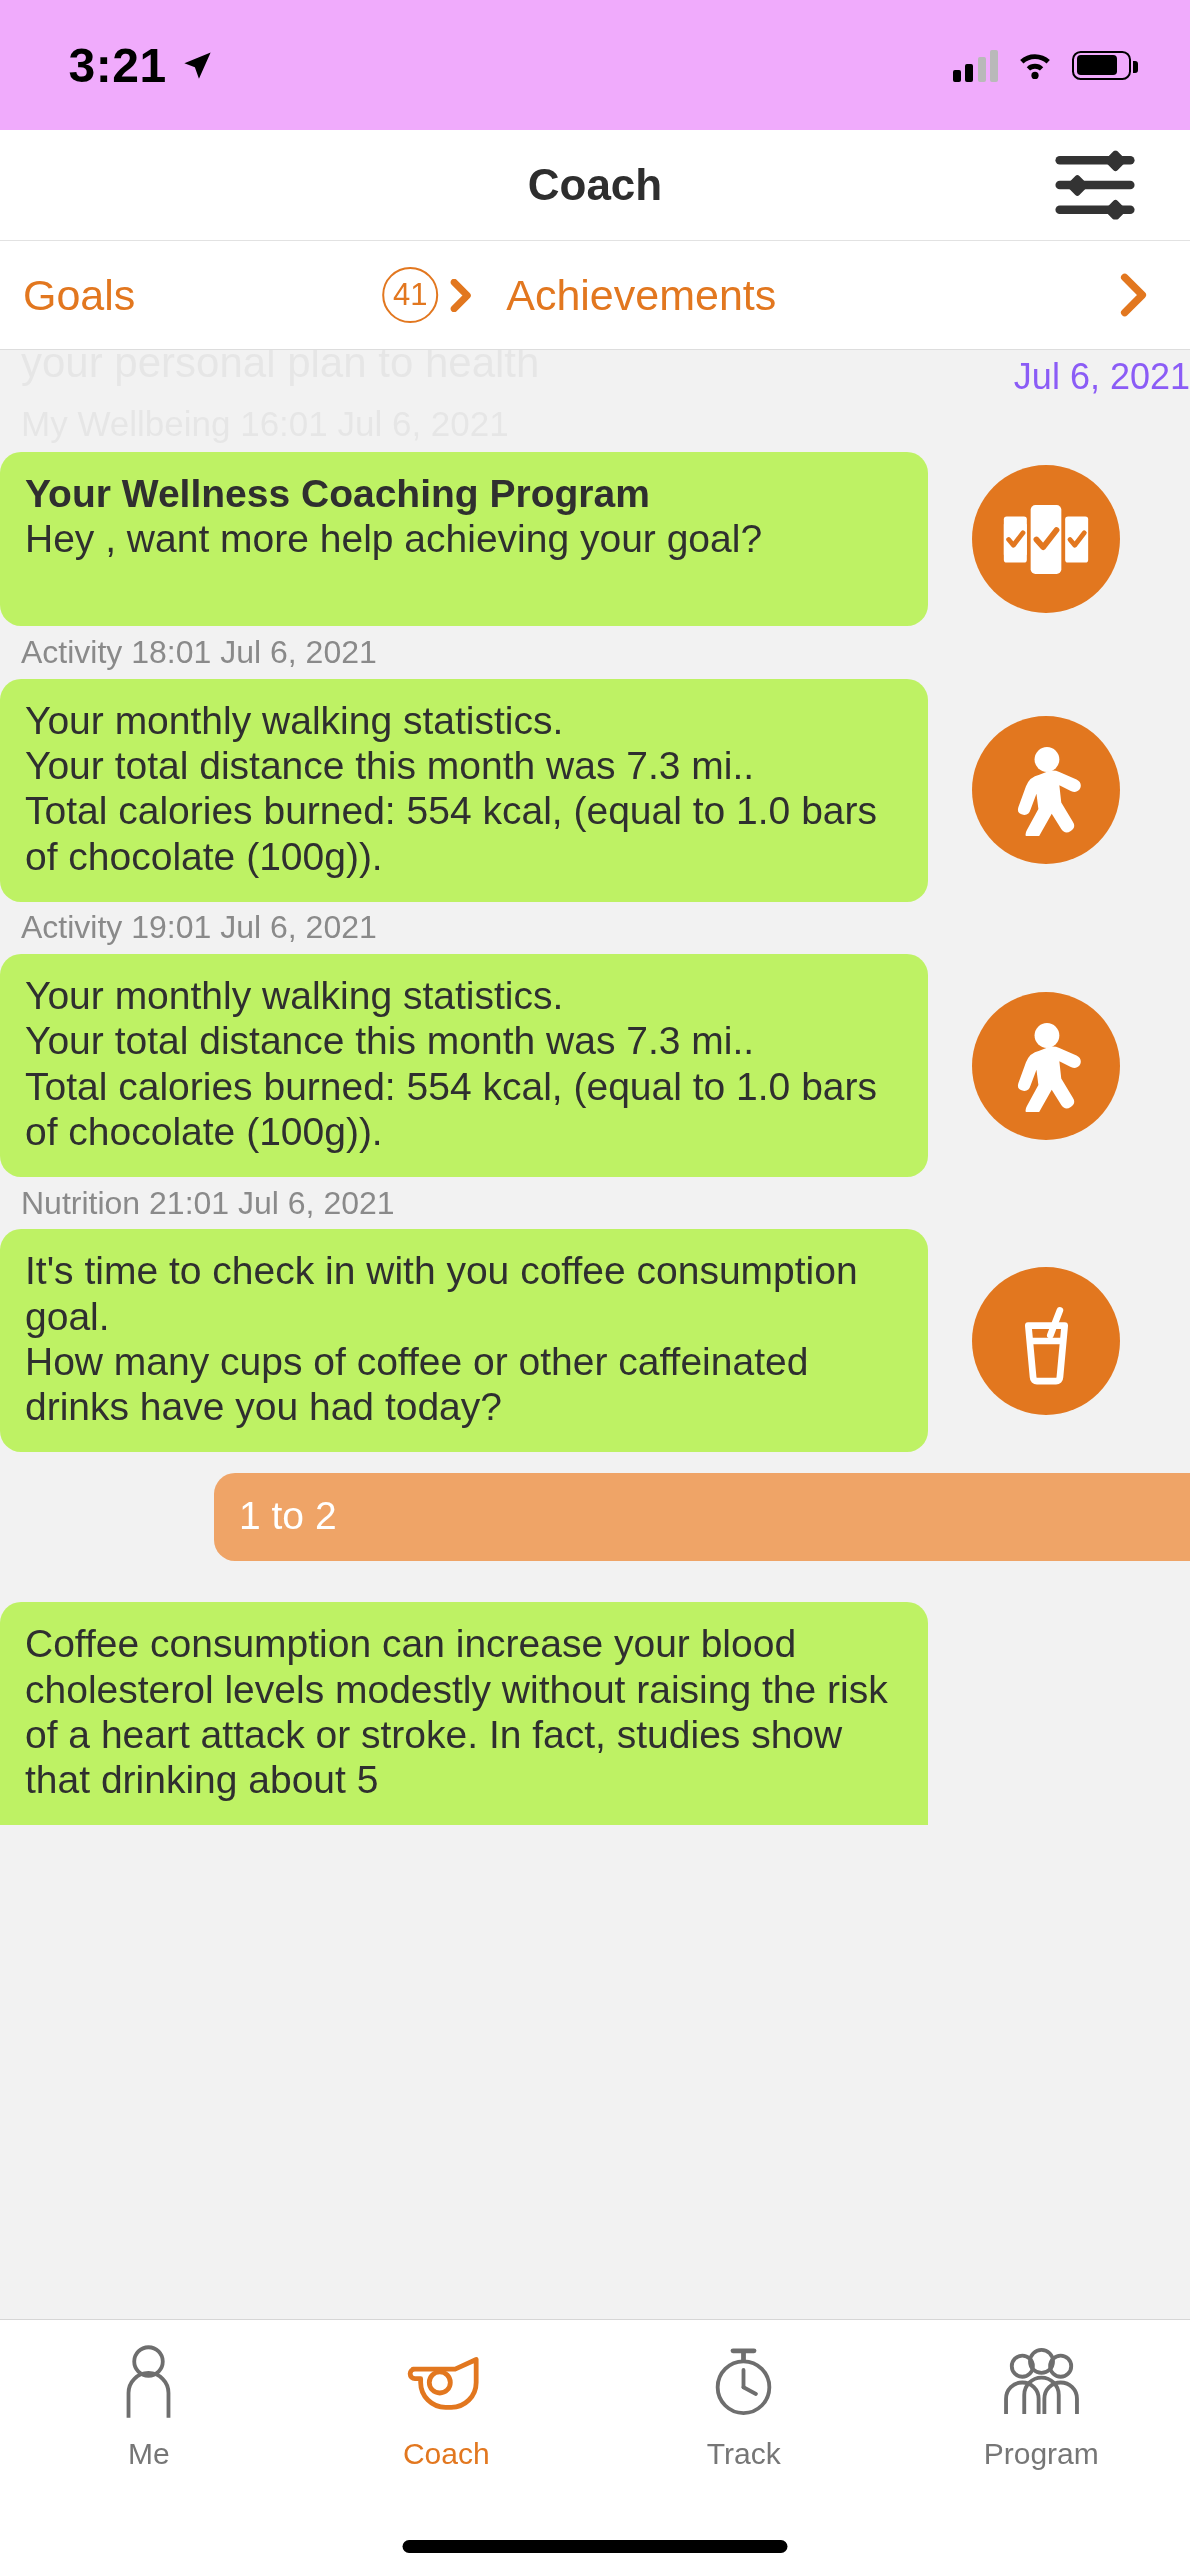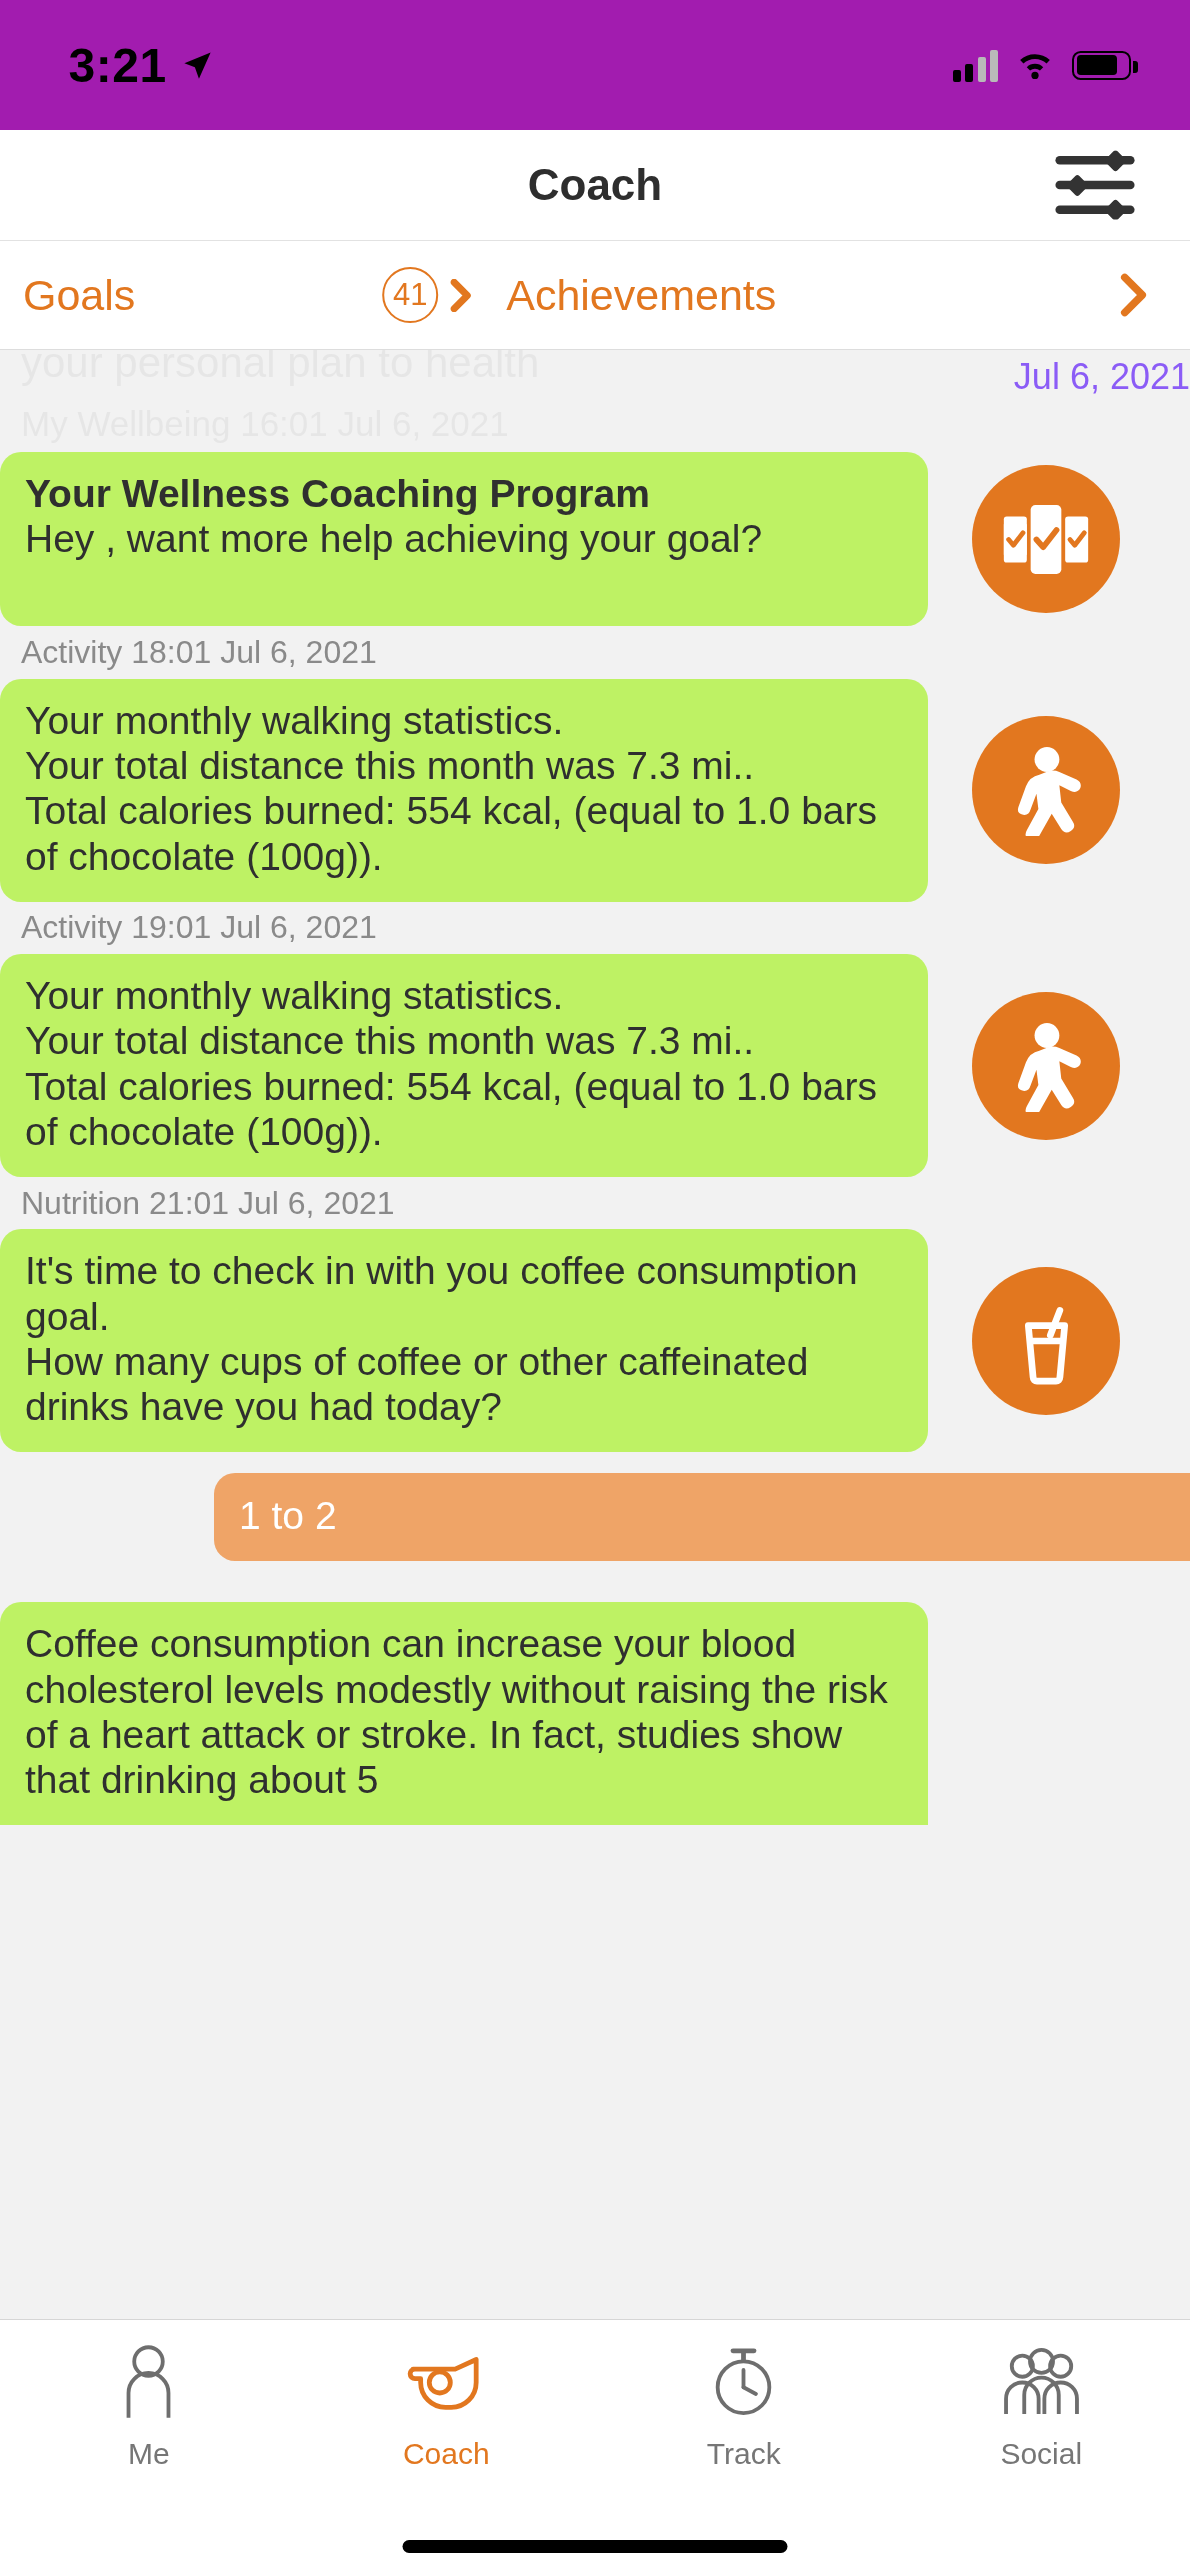--- a/index.html
+++ b/index.html
@@ -13,21 +13,21 @@
     position:relative;
     width:1190px; height:2576px;
     background:#f2f2f2;
     display:flex; flex-direction:column;
   }
 
   
   .statusbar {
     flex:0 0 auto;
     height:130px;
-    background:#a21caf;
+    background:#f0abfc;
     display:flex; align-items:center;
     padding:0 59px 0 59px;
     position:relative;
   }
   .sb-time {
     font-size:48px; font-weight:600; color:#000;
     letter-spacing:0.5px;
     display:flex; align-items:center; gap:13.4px;
     margin-left:9.6px;
   }
@@ -363,20 +363,20 @@
       <div class="ic">
         <svg width="81" height="69" viewBox="0 0 84 72">
           <circle cx="22" cy="20" r="11" fill="none" stroke="#6e6e6e" stroke-width="4"></circle>
           <circle cx="62" cy="20" r="11" fill="none" stroke="#6e6e6e" stroke-width="4"></circle>
           <circle cx="42" cy="15" r="12" fill="none" stroke="#6e6e6e" stroke-width="4"></circle>
           <path d="M5 70 v-16 a17 17 0 0 1 34 0 v16" fill="none" stroke="#6e6e6e" stroke-width="4"></path>
           <path d="M45 70 v-16 a17 17 0 0 1 34 0 v16" fill="none" stroke="#6e6e6e" stroke-width="4"></path>
           <path d="M24 70 v-20 a18 18 0 0 1 36 0 v20" fill="none" stroke="#6e6e6e" stroke-width="4"></path>
         </svg>
       </div>
-      <span>Social</span>
+      <span>Program</span>
     </div>
 
     <div class="homebar"></div>
   </div>
 
 </div>
 
 
 </body></html>

